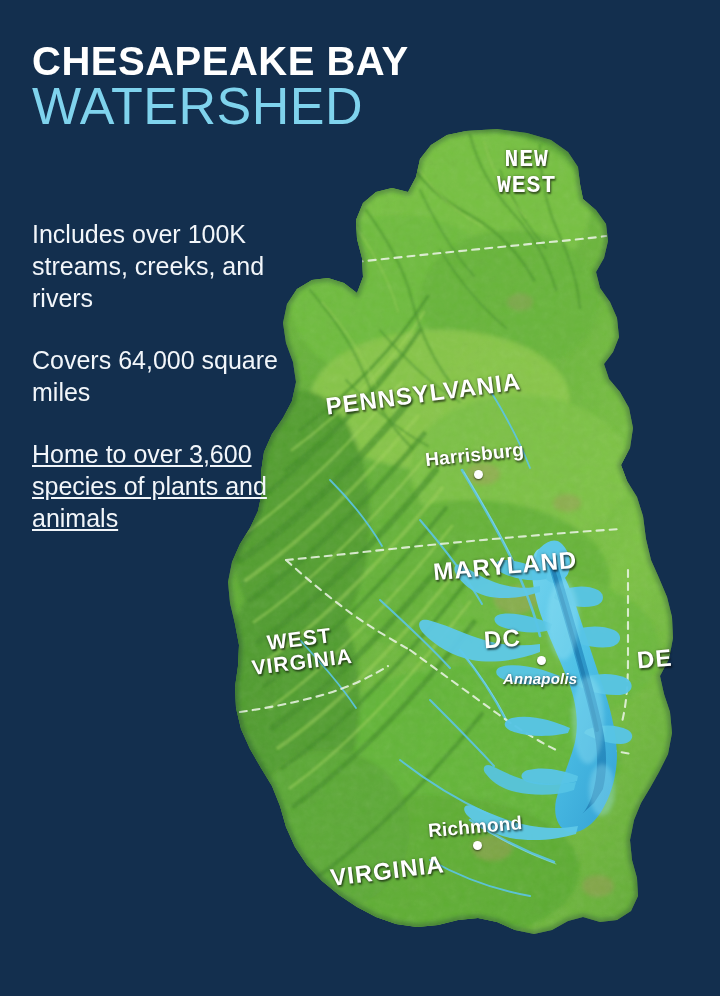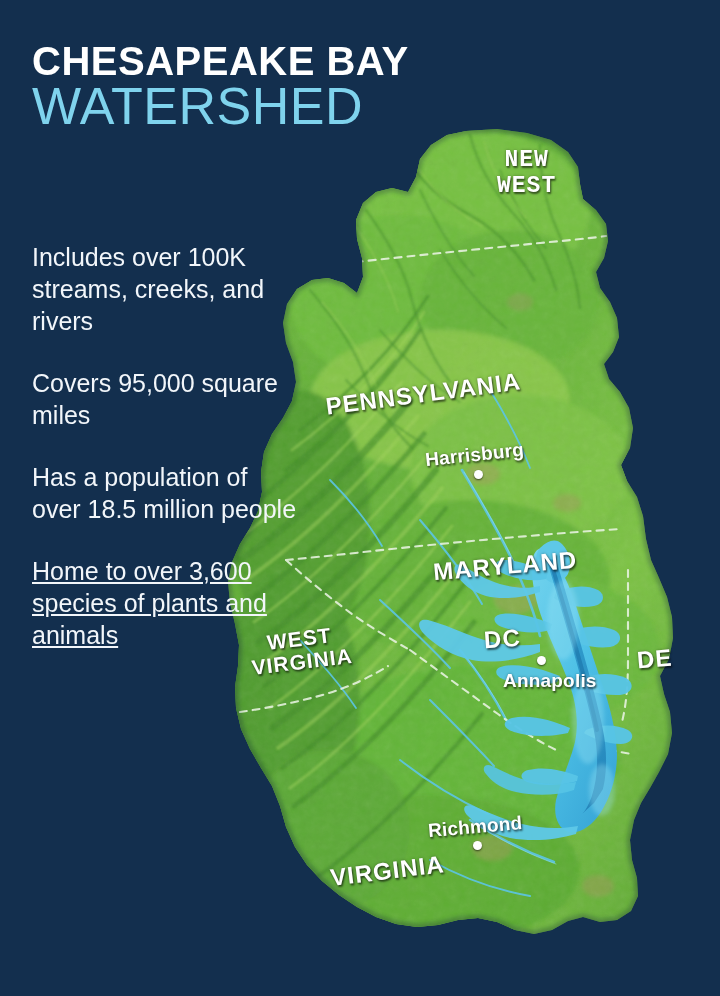--- a/index.html
+++ b/index.html
@@ -49,21 +49,20 @@
     left: 32px;
     top: 218px;
     width: 268px;
     z-index: 20;
   }
   .fact {
     color: #f2f6fa;
     font-size: 25px;
     line-height: 32px;
     margin-bottom: 30px;
-    margin-top: 23px;
   }
   .fact:last-child { margin-bottom: 0; text-decoration: underline; }
 
   
   #map-wrap {
     position: absolute;
     left: 0;
     top: 0;
     width: 720px;
     height: 996px;
@@ -99,21 +98,21 @@
     z-index: 16;
   }
 
   #label-new-york  { left: 497px; top: 147px; font-size: 23px; line-height: 26px; font-family: Liberation Mono, monospace; }
   #label-pennsylvania { left: 325px; top: 380px; font-size: 24px; transform: rotate(-7.5deg); }
   #label-harrisburg  { left: 425px; top: 444px; font-size: 19px; transform: rotate(-6deg); }
   #dot-harrisburg    { left: 474px; top: 470px; }
   #label-maryland    { left: 433px; top: 552px; font-size: 24px; transform: rotate(-5deg); }
   #label-west-virginia { left: 250px; top: 627px; font-size: 21px; line-height: 23px; transform: rotate(-7deg); }
   #label-dc          { left: 484px; top: 625px; font-size: 24px; transform: rotate(-4deg); }
-  #label-annapolis   { left: 503px; top: 670px; font-size: 19px; }
+  #label-annapolis   { left: 503px; top: 670px; font-size: 15px; font-style: italic; }
   #dot-annapolis     { left: 537px; top: 656px; }
   #label-de          { left: 637px; top: 645px; font-size: 24px; transform: rotate(-5deg); }
   #label-richmond    { left: 428px; top: 816px; font-size: 19px; transform: rotate(-5deg); }
   #dot-richmond      { left: 473px; top: 841px; }
   #label-virginia    { left: 330px; top: 857px; font-size: 24px; transform: rotate(-7deg); }
 </style>
 </head>
 <body>
 
 <div id="infographic">
@@ -411,22 +410,21 @@
     </svg>
   </div>
 
   <div id="title-block">
     <div id="title-line1">CHESAPEAKE BAY</div>
     <div id="title-line2">WATERSHED</div>
   </div>
 
   <div id="facts">
     <div class="fact">Includes over 100K streams, creeks, and rivers</div>
-    <div class="fact">Covers 95,000 square miles</div>
-    <div class="fact">Has a population of over 18.5 million people</div>
+    <div class="fact">Covers 64,000 square miles</div>
     <div class="fact">Home to over 3,600 species of plants and animals</div>
   </div>
 
   <div class="map-label state-label" id="label-new-york">
     <div>NEW</div>
     <div>WEST</div>
   </div>
 
   <div class="map-label state-label" id="label-pennsylvania">PENNSYLVANIA</div>
 

